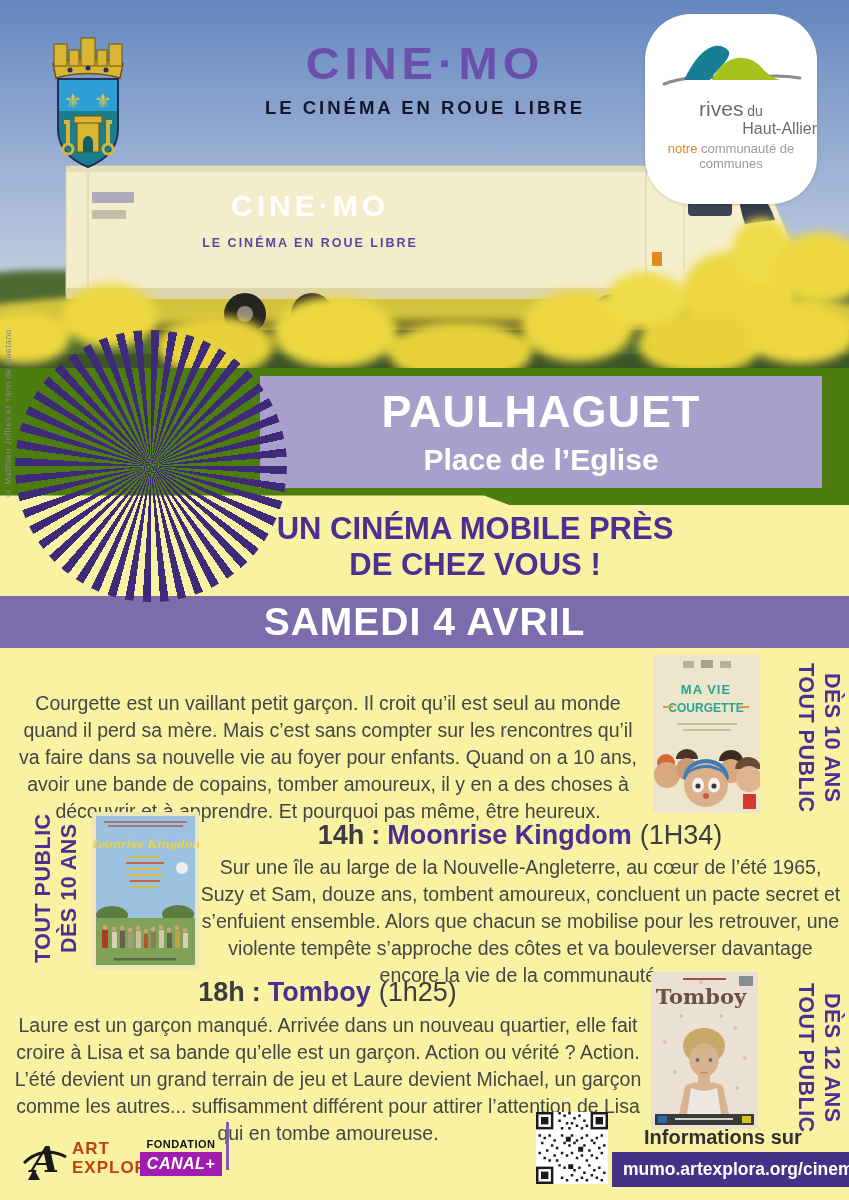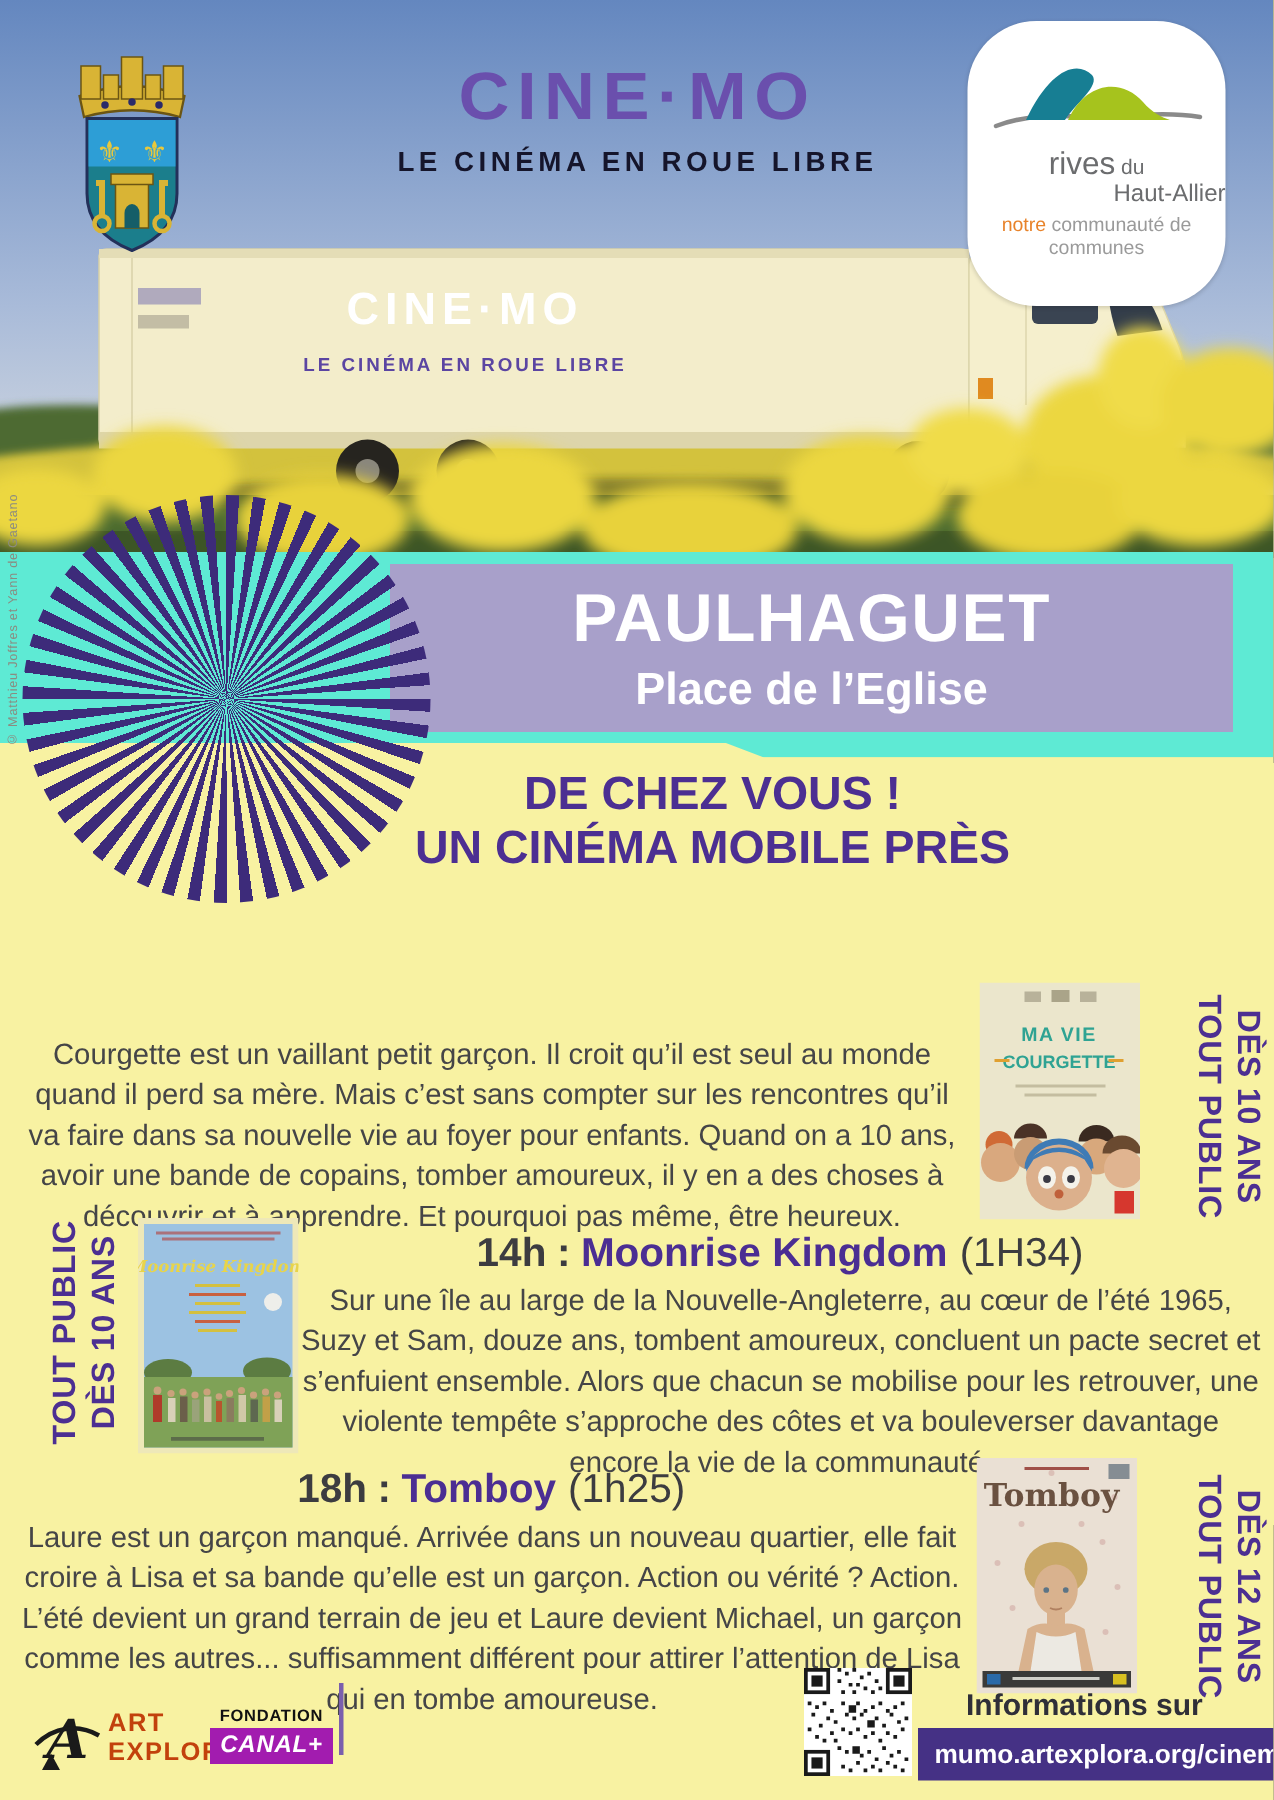--- a/index.html
+++ b/index.html
@@ -21,21 +21,21 @@
   .partner-name .l1 { font-size:21px; }
   .partner-name .l1 .du { font-size:14px; }
   .partner-name .l2 { font-size:16px; display:block; margin-top:2px;text-align:right; }
   .partner-tag { font-size:13px; color:#9a9a9a; margin-top:4px; }
   .partner-tag .hl { color:#e8832a; }
 
   .credit { position:absolute; left:3px; top:316px; height:182px; z-index:7;
     writing-mode:vertical-rl; transform:rotate(180deg); font-size:8.5px; color:#8b8b80; letter-spacing:.5px; }
 
   
-  .loc-band { position:absolute; left:0; top:368px; width:849px; height:137px; background:#5eead4;
+  .loc-band { position:absolute; left:0; top:368px; width:849px; height:137px; background:#4d7c0f;
     clip-path:polygon(0 0,100% 0,100% 100%,60% 100%,57% 93%,0 93%); z-index:2; }
   .loc-box { position:absolute; left:260px; top:8px; width:562px; height:112px; background:#a8a0ca;
     text-align:center; color:#fff; }
   .loc-city { font-size:45px; font-weight:800; letter-spacing:1px; margin-top:10px; }
   .loc-venue { font-size:30px; font-weight:700; margin-top:5px; }
 
   
   .burst { position:absolute; left:15px; top:330px; width:272px; height:272px; z-index:4; }
   .burst .rays { position:absolute; inset:0; border-radius:50%;
     background:repeating-conic-gradient(#3d2b7a 0deg 3.6deg, rgba(0,0,0,0) 3.6deg 7.5deg); }
@@ -213,24 +213,25 @@
       <div class="loc-city">PAULHAGUET</div>
       <div class="loc-venue">Place de l’Eglise</div>
     </div>
   </div>
 
   <div class="burst">
     <div class="rays"></div>
   </div>
 
   <div class="tagline">
+    <div>UN CINÉMA MOBILE PRÈS</div>
     <div>DE CHEZ VOUS !</div>
-    <div>UN CINÉMA MOBILE PRÈS</div>
-  </div>
-
+  </div>
+
+  <div class="date-band">SAMEDI 4 AVRIL</div>
 
   <p class="film-desc d1">Courgette est un vaillant petit garçon. Il croit qu’il est seul au monde quand il perd sa mère. Mais c’est sans compter sur les rencontres qu’il va faire dans sa nouvelle vie au foyer pour enfants. Quand on a 10 ans, avoir une bande de copains, tomber amoureux, il y en a des choses à découvrir et à apprendre. Et pourquoi pas même, être heureux.</p>
   <svg class="poster p1" width="107" height="158" viewBox="0 0 107 158">
     <rect width="107" height="158" fill="#ebe6cc"></rect>
     <rect x="30" y="6" width="11" height="7" fill="#b8b29a"></rect>
       <rect x="48" y="5" width="12" height="8" fill="#aaa489"></rect>
       <rect x="67" y="6" width="11" height="7" fill="#b8b29a"></rect>
     <text x="53" y="39" text-anchor="middle" font-size="13" font-weight="800" letter-spacing="1" fill="#2fa393">MA VIE</text>
     <text x="53" y="57" text-anchor="middle" font-size="12" font-weight="800" fill="#2fa393">COURGETTE</text>
     <line x1="10" y1="52" x2="20" y2="52" stroke="#e0a030" stroke-width="2"></line>

